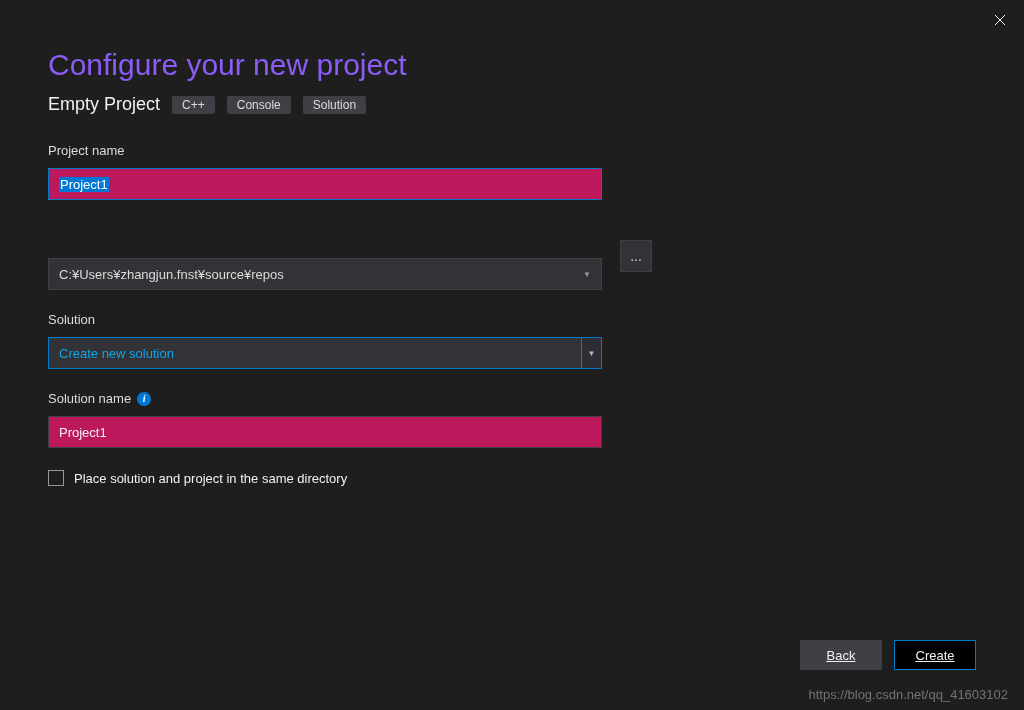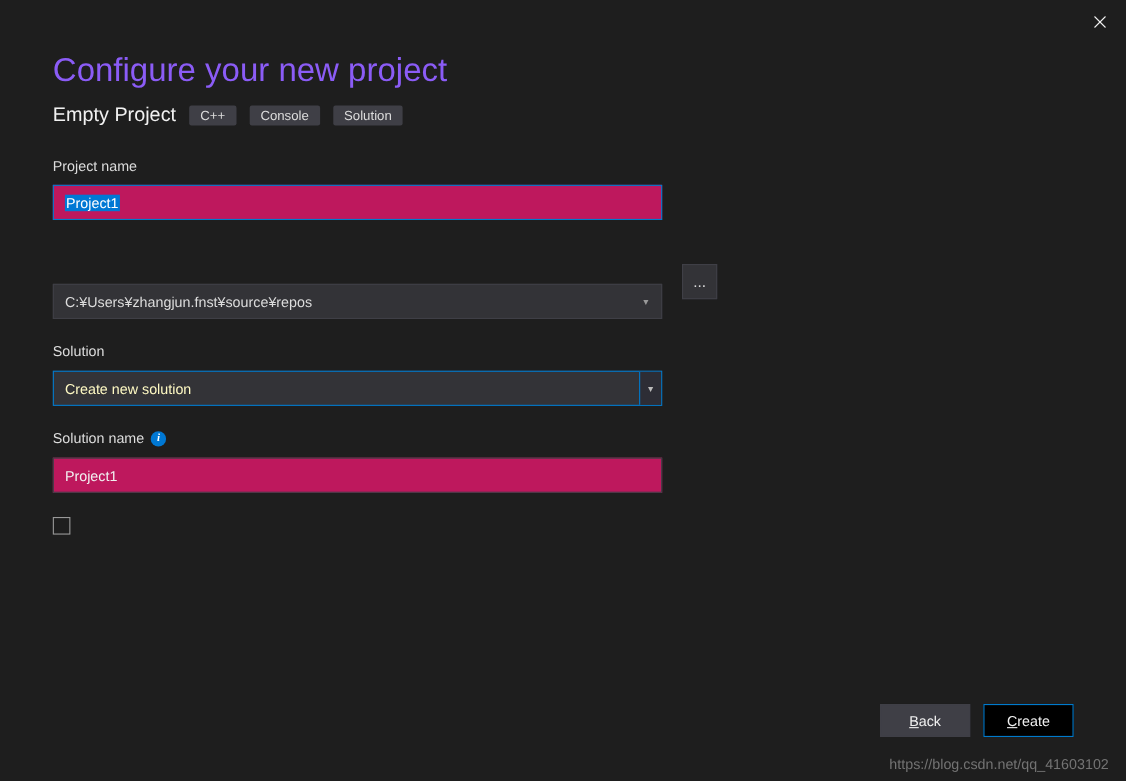--- a/index.html
+++ b/index.html
@@ -124,21 +124,21 @@
       border: 1px solid #007acc;
       display: flex;
       align-items: stretch;
       font-size: 13px;
     }
     .solution-select .select-text {
       flex: 1;
       display: flex;
       align-items: center;
       padding: 0 10px;
-      color: #fef9c3;
+      color: #0ea5e9;
     }
     .solution-select .select-arrow {
       width: 20px;
       background: #2d2d35;
       border-left: 1px solid #007acc;
       display: flex;
       align-items: center;
       justify-content: center;
       font-size: 8px;
       color: #bbb;
@@ -173,20 +173,21 @@
     .checkbox-label {
       font-size: 13px;
       color: #f1f1f1;
     }
     .footer {
       position: absolute;
       bottom: 40px;
       right: 48px;
       display: flex;
       gap: 12px;
+      text-decoration: underline;
     }
     .btn {
       width: 82px;
       height: 30px;
       border: 1px solid #3f3f46;
       background: #3f3f46;
       color: #f1f1f1;
       font-size: 13px;
       display: flex;
       align-items: center;
@@ -258,20 +259,21 @@
       <span>Solution name</span>
       <span class="info-icon">i</span>
     </div>
     <div class="text-input input-display">
       <span>Project1</span>
     </div>
   </div>
 
   <div class="checkbox-row">
     <div class="checkbox-box"></div>
+    <span class="checkbox-label">Place solution and project in the same directory</span>
   </div>
 </div>
 
 <div class="footer">
   <div class="btn">
       <span><span class="ul">B</span>ack</span>
     </div>
   <div class="btn primary">
       <span><span class="ul">C</span>reate</span>
     </div>

